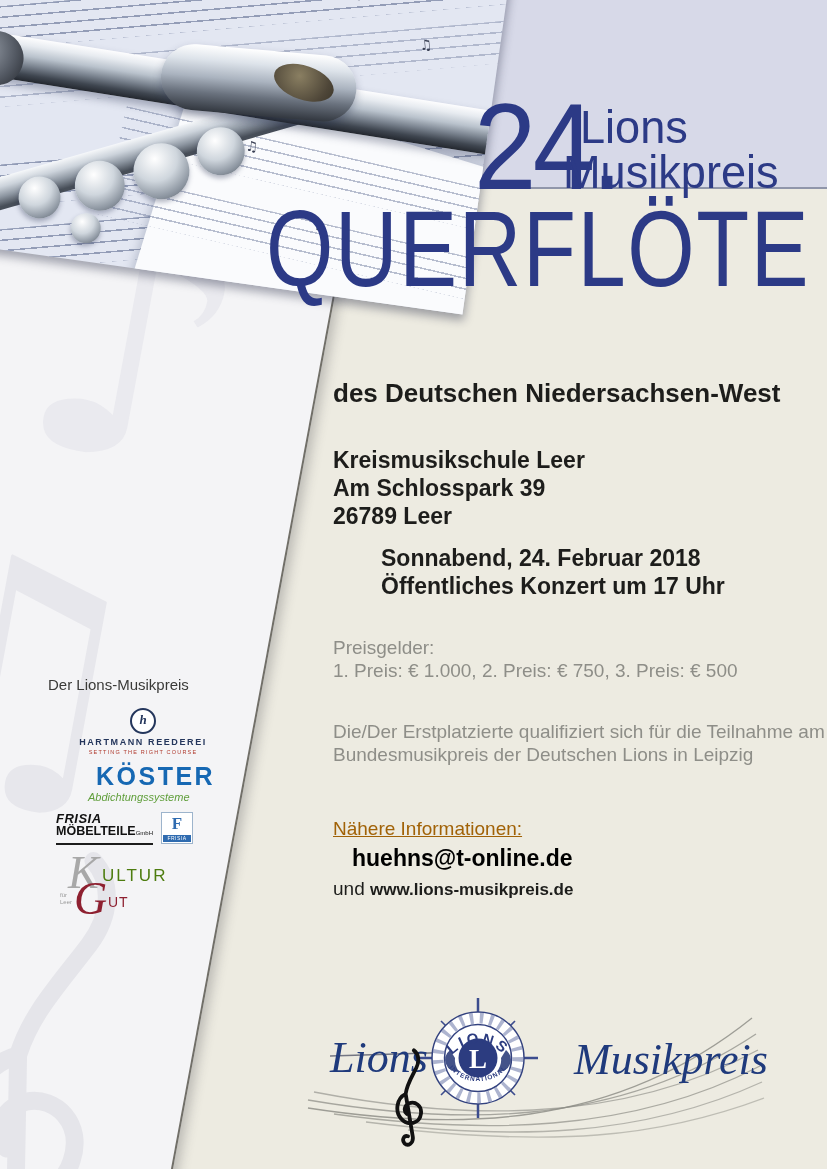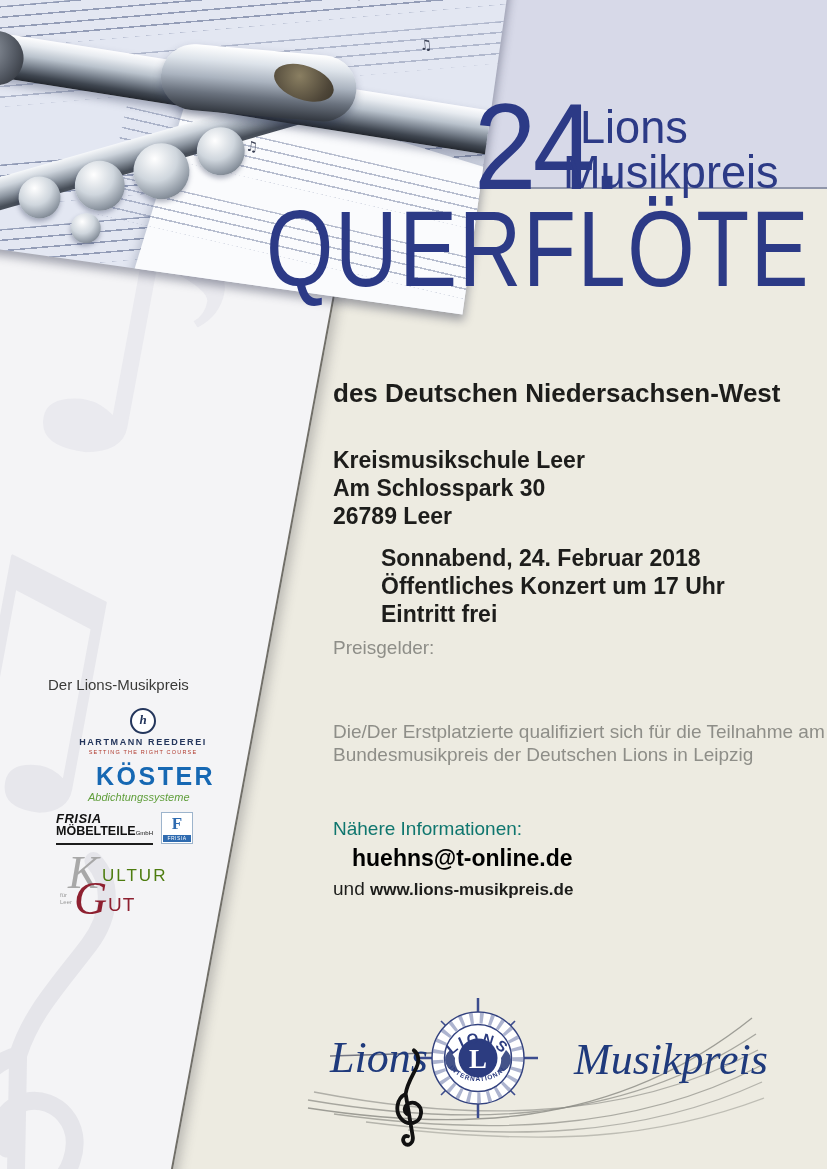--- a/index.html
+++ b/index.html
@@ -63,21 +63,21 @@
        box-shadow:0 3px 5px rgba(40,50,80,.35);}
 
   
   .main-col{z-index:5;color:#1d1d1b;}
   .district{left:333px;top:378px;font-size:26px;font-weight:bold;white-space:nowrap;}
   .block{white-space:nowrap;}
   .bold-block{left:333px;font-size:23px;font-weight:bold;line-height:28px;}
   .venue{top:446px;} .event{top:544px;margin-left:48px;}
   .gray-block{left:333px;font-size:19px;line-height:23px;color:#8e8e88;}
   .prizes{top:636px;} .qual{top:720px;}
-  .contact-label{left:333px;top:818px;font-size:19px;color:#0f766e;white-space:nowrap;}
+  .contact-label{left:333px;top:818px;font-size:19px;color:#a16207;white-space:nowrap;text-decoration:underline;}
   .email{left:352px;top:845px;font-size:23px;font-weight:bold;white-space:nowrap;}
   .webline{left:333px;top:878px;font-size:19px;color:#1d1d1b;white-space:nowrap;}
   .webline .site{font-size:17px;font-weight:bold;}
 
   
   .supporters{left:48px;top:658px;width:240px;height:270px;z-index:6;}
   .sup-intro{left:0;top:16px;font-size:15px;line-height:21px;color:#3a3a38;white-space:nowrap;}
   .hartmann{left:6px;top:50px;width:178px;text-align:center;}
   .h-circle{width:22px;height:22px;border:2px solid #24365c;border-radius:50%;
             margin:0 auto 3px auto;background:#fff;
@@ -94,21 +94,21 @@
   .f-suffix{font-size:6px;font-weight:normal;}
   .f-badge{display:inline-block;vertical-align:top;margin-left:8px;width:30px;height:30px;
            border:1px solid #9db4cc;background:#fff;position:relative;text-align:center;}
   .f-badge-f{font:bold 17px/22px "Liberation Serif",serif;color:#2f6bb0;}
   .f-badge-strip{position:absolute;left:1px;right:1px;bottom:1px;height:7px;background:#2f6bb0;
                  color:#fff;font-size:5px;line-height:7px;text-align:center;letter-spacing:.5px;}
   .kultur{left:8px;top:196px;width:180px;height:70px;}
   .kg-k{left:12px;top:-4px;font:italic 46px/1 "Liberation Serif",serif;color:#a8a8a8;}
   .kg-ultur{left:46px;top:12px;font-size:17px;letter-spacing:2px;color:#4d7c0f;}
   .kg-g{left:18px;top:22px;font:italic 46px/1 "Liberation Serif",serif;color:#8e2030;}
-  .kg-ut{left:52px;top:40px;font-size:19px;letter-spacing:1px;color:#8e2030;}
+  .kg-ut{left:52px;top:40px;font-size:14px;letter-spacing:1px;color:#8e2030;}
   .kg-tag{left:4px;top:38px;font-size:6px;color:#9a9a9a;width:16px;line-height:7px;}
 
   
   .footer{z-index:5;}
   .swoosh{left:300px;top:990px;width:470px;height:160px;}
   .word-left{left:330px;top:1036px;font:italic 44px/1 "Liberation Serif",serif;color:#1f3a7c;z-index:5;}
   .word-right{left:574px;top:1038px;font:italic 44px/1 "Liberation Serif",serif;color:#1f3a7c;z-index:5;}
   .emblem{left:416px;top:996px;width:124px;height:124px;z-index:5;}
   .clef{left:384px;top:1048px;width:48px;height:100px;color:#111;z-index:6;}
 </style>
@@ -159,32 +159,32 @@
 
   <div class="abs edition">24.</div>
   <div class="abs brand-1">Lions</div>
   <div class="abs brand-2">Musikpreis</div>
   <div class="abs instrument">QUERFLÖTE</div>
 
   <div class="abs main-col district">des Deutschen Niedersachsen-West</div>
 
   <div class="abs main-col bold-block venue">
     <div class="block">Kreismusikschule Leer</div>
-    <div class="block">Am Schlosspark 30</div>
+    <div class="block">Am Schlosspark 39</div>
     <div class="block">26789 Leer</div>
   </div>
 
   <div class="abs main-col bold-block event">
     <div class="block">Sonnabend, 24. Februar 2018</div>
     <div class="block">Öffentliches Konzert um 17 Uhr</div>
-    <div class="block">Eintritt frei</div>
   </div>
 
   <div class="abs gray-block prizes">
     <div class="block">Preisgelder:</div>
+    <div class="block">1. Preis: € 1.000, 2. Preis: € 750, 3. Preis: € 500</div>
   </div>
 
   <div class="abs gray-block qual">
     <div class="block">Die/Der Erstplatzierte qualifiziert sich für die Teilnahme am</div>
     <div class="block">Bundesmusikpreis der Deutschen Lions in Leipzig</div>
   </div>
 
   <div class="abs contact-label">Nähere Informationen:</div>
   <div class="abs email">huehns@t-online.de</div>
   <div class="abs webline">

